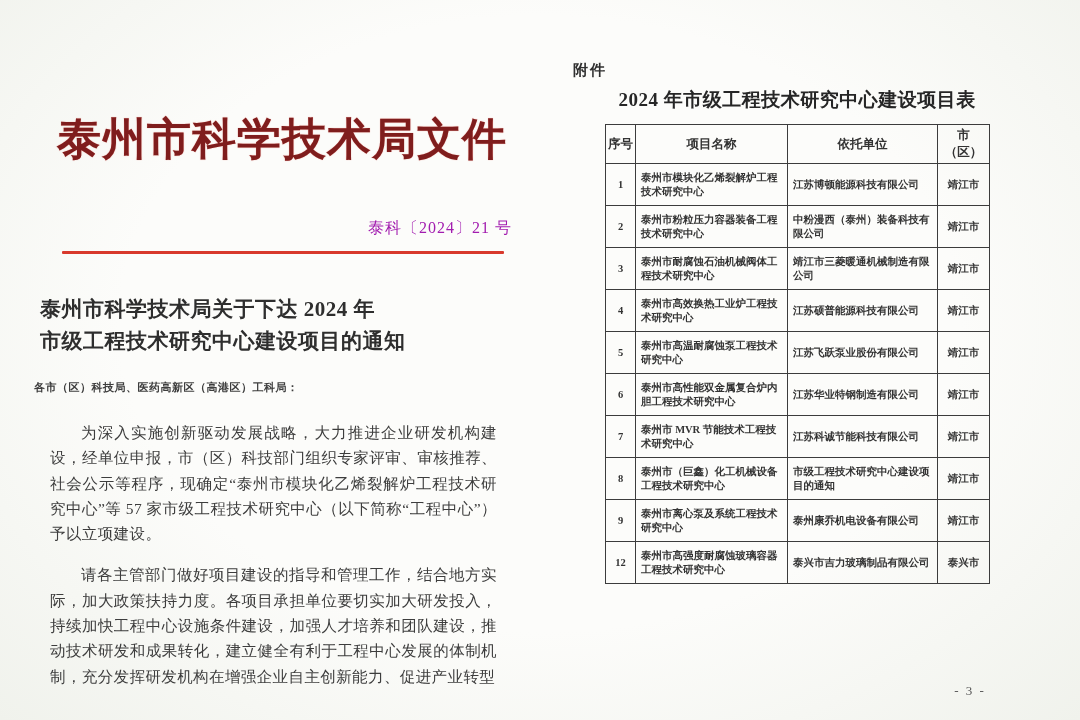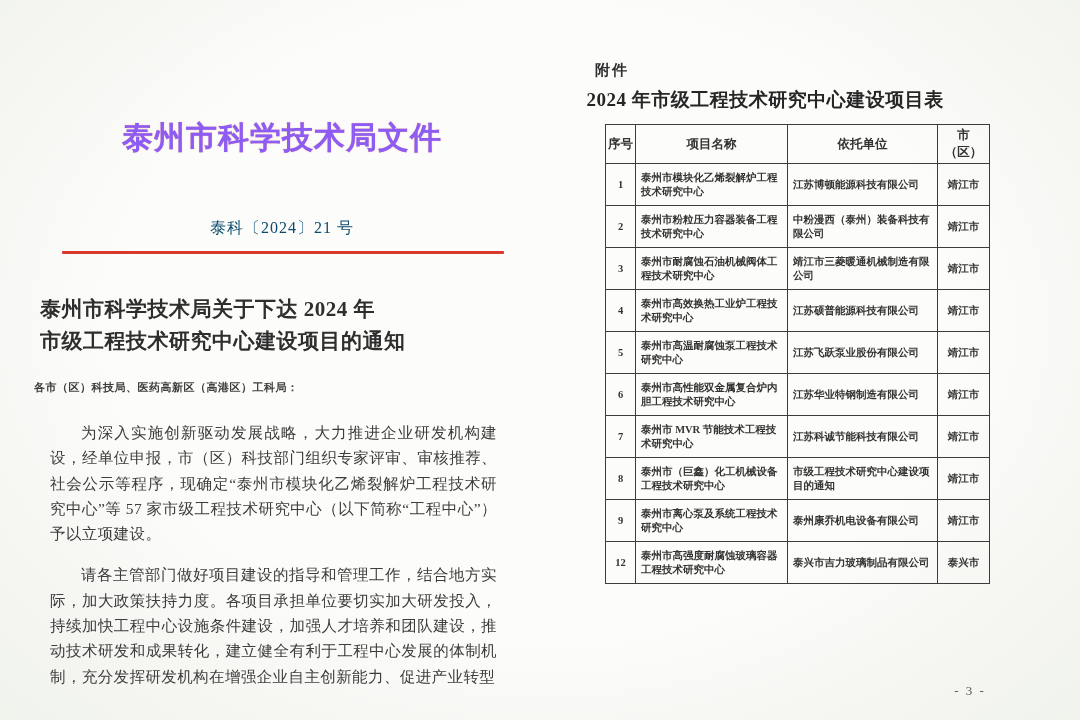--- a/index.html
+++ b/index.html
@@ -7,28 +7,27 @@
     width:1080px;height:720px;overflow:hidden;
     font-family:"Liberation Serif","DejaVu Serif",serif;
     background:radial-gradient(ellipse at 50% 45%, #fcfcfa 55%, #f0f2ec 100%);
     color:#343434;
   }
   .canvas{position:relative;width:1080px;height:720px;}
 
   
   .letterhead{
     position:absolute;left:52px;top:104px;width:460px;
-    text-align:center;font-size:31px;font-weight:900;line-height:72px;
-    color:#8b5cf6;white-space:nowrap;letter-spacing:1px;
+    text-align:center;font-size:44px;font-weight:900;line-height:72px;
+    color:#7f1d1d;white-space:nowrap;letter-spacing:1px;
     text-shadow:0 0 1px rgba(223,50,34,.55);
-    font-family:Liberation Mono, monospace;
   }
   .doc-number{
     position:absolute;left:52px;top:218px;width:460px;
-    text-align:center;font-size:16px;color:#0c4a6e;letter-spacing:1px;
+    text-align:right;font-size:16px;color:#a21caf;letter-spacing:1px;
   }
   .red-rule{
     position:absolute;left:62px;top:251px;width:442px;height:3px;
     background:#d8392c;border-radius:1px;
   }
   .notice-title{
     position:absolute;left:40px;top:293px;width:470px;
     text-align:left;font-size:21px;font-weight:bold;line-height:32px;
     color:#2e2e2e;letter-spacing:.5px;
   }
@@ -38,25 +37,25 @@
   }
   .body-text{
     position:absolute;left:34px;top:404px;width:479px;
     font-size:15.5px;line-height:25.3px;color:#3d3d3d;
     text-align:justify;letter-spacing:.4px;
   }
   .body-text p{margin:16px;text-indent:2em;}
 
   
   .attachment-label{
-    position:absolute;left:595px;top:61px;
+    position:absolute;left:573px;top:61px;
     font-size:15px;font-weight:bold;color:#2f2f2f;letter-spacing:2px;
   }
   .table-title{
-    position:absolute;left:568px;top:87px;width:394px;
+    position:absolute;left:600px;top:87px;width:394px;
     text-align:center;font-size:19px;font-weight:bold;color:#262626;
     letter-spacing:.5px;white-space:nowrap;
   }
   table.projects{
     position:absolute;left:605px;top:124px;width:384px;
     border-collapse:collapse;table-layout:fixed;
     font-family:"Liberation Serif","DejaVu Serif",serif;
   }
   table.projects th,table.projects td{
     border:1.6px solid #3c3c3c;color:#333;

